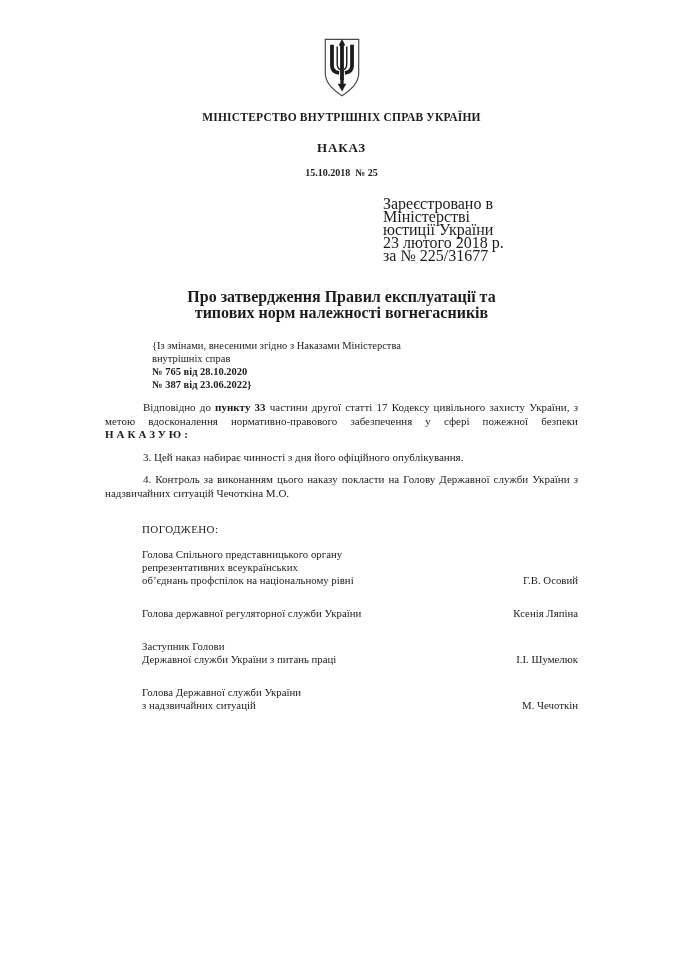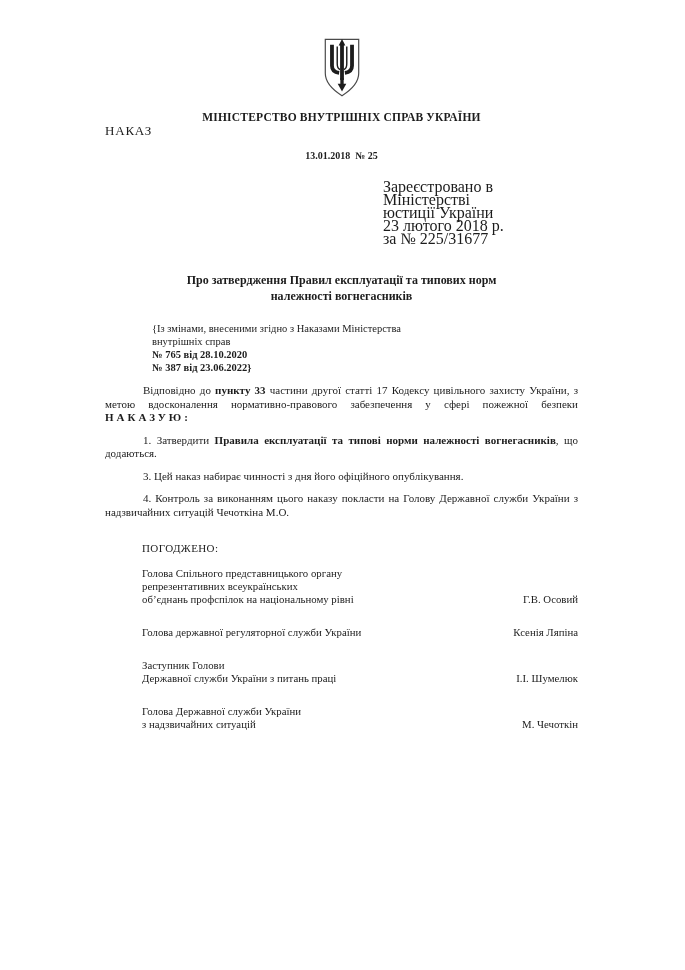--- a/index.html
+++ b/index.html
@@ -5,24 +5,24 @@
   html,body{margin:0;padding:0;}
   body{
     width:685px;height:970px;background:#ffffff;
     font-family:"Liberation Serif","DejaVu Serif",serif;
     color:#1c1c1c;overflow:hidden;
   }
   .page{position:relative;width:685px;height:970px;}
   .content{padding:0 107px 0 105px;}
   .emblem-wrap{width:48px;margin:37px auto 0;}
   .ministry{margin-top:7px;text-align:center;font-weight:bold;font-size:11.5px;letter-spacing:.2px;}
-  .doctype{text-align:left;font-weight:normal;font-size:13px;letter-spacing:.8px;}
+  .doctype{margin-top:17px;text-align:center;font-weight:bold;font-size:13px;letter-spacing:.8px;}
   .date-line{margin-top:11px;text-align:center;font-weight:bold;font-size:10px;white-space:pre;}
   .registration{margin-top:19px;margin-left:278px;font-weight:normal;font-size:16px;line-height:13px;}
-  .doc-title{margin:27px auto 0;max-width:360px;text-align:center;font-weight:bold;font-size:12px;line-height:16px;}
+  .doc-title{margin:27px auto 0;max-width:360px;text-align:center;font-weight:bold;font-size:16px;line-height:16px;}
   .amendments{margin-top:18px;margin-left:47px;font-size:10.5px;line-height:13px;}
   .amendments .b{font-weight:bold;}
   .body-text{margin-top:10px;}
   .body-text p{margin:0 0 9px;font-size:11px;line-height:13.5px;text-align:justify;text-indent:38px;}
   .body-text .b{font-weight:bold;}
   .body-text .sp{font-weight:bold;letter-spacing:3px;}
   .minister-row{margin-top:6px;display:flex;justify-content:space-between;align-items:flex-end;
     font-weight:bold;font-size:11px;}
   .minister-row .pos{padding-left:100px;}
   .agreed-label{margin-top:23px;margin-left:37px;font-size:11px;letter-spacing:.4px;}
@@ -50,41 +50,40 @@
         <path d="M50 4 l7 14 h-14 Z" fill="#1d1d1d"></path>
         <path d="M50 114 l-9 -16 h18 Z" fill="#1d1d1d"></path>
         <rect x="46.5" y="86" width="7" height="16" fill="#1d1d1d"></rect>
       </svg>
     </div>
 
     <div class="ministry">МІНІСТЕРСТВО ВНУТРІШНІХ СПРАВ УКРАЇНИ</div>
 
     <div class="doctype">НАКАЗ</div>
 
-    <div class="date-line">13.01.2018  № 25</div>
+    <div class="date-line">15.10.2018  № 25</div>
 
     <div class="registration">
         <div>Зареєстровано в Міністерстві</div>
         <div>юстиції України</div>
         <div>23 лютого 2018 р.</div>
         <div>за № 225/31677</div>
       </div>
 
     <div class="doc-title">Про затвердження Правил експлуатації та типових норм належності вогнегасників</div>
 
     <div class="amendments">
         <div>{Із змінами, внесеними згідно з Наказами Міністерства</div>
         <div>внутрішніх справ</div>
         <div class="b">№ 765 від 28.10.2020</div>
         <div class="b">№ 387 від 23.06.2022}</div>
       </div>
 
     <div class="body-text">
         <p><span>Відповідно до </span><span class="b">пункту 33</span><span> частини другої статті 17 Кодексу цивільного захисту України, з метою вдосконалення нормативно-правового забезпечення у сфері пожежної безпеки </span><span class="sp">НАКАЗУЮ:</span></p>
-        <p><span>1. Затвердити </span><span class="b">Правила експлуатації та типові норми належності вогнегасників</span><span>, що додаються.</span></p>
         <p><span>3. Цей наказ набирає чинності з дня його офіційного опублікування.</span></p>
         <p><span>4. Контроль за виконанням цього наказу покласти на Голову Державної служби України з надзвичайних ситуацій Чечоткіна М.О.</span></p>
       </div>
 
 
     <div class="agreed-label">ПОГОДЖЕНО:</div>
 
     <div class="agreements">
         <div class="agreement-row">
           <div class="pos">

